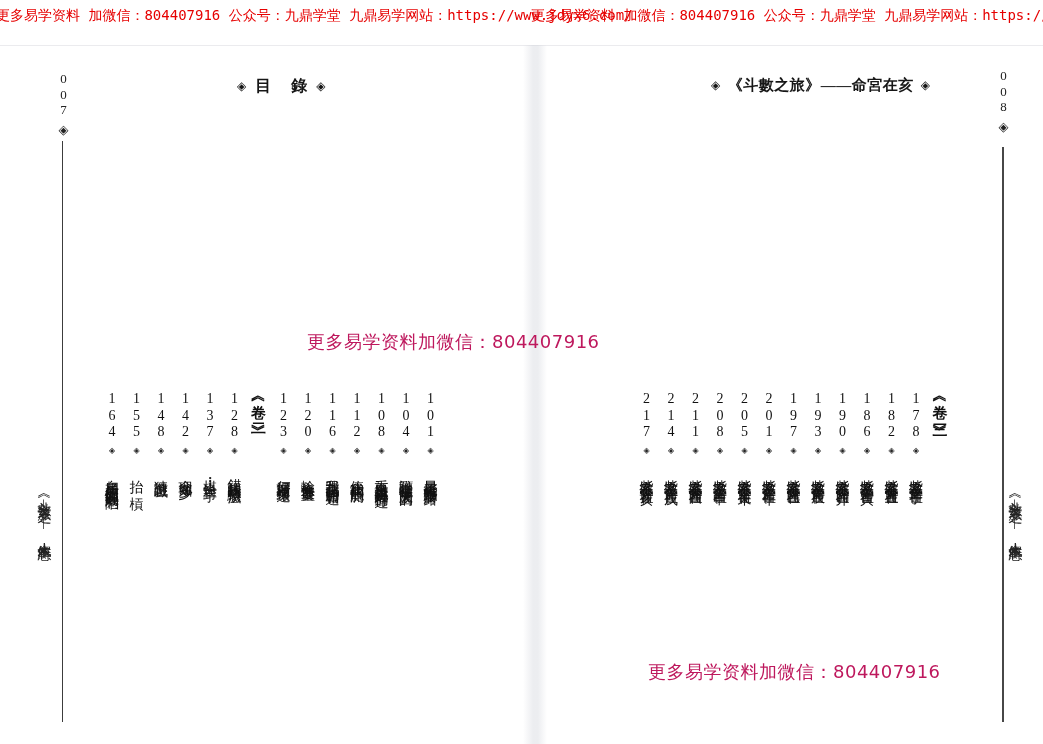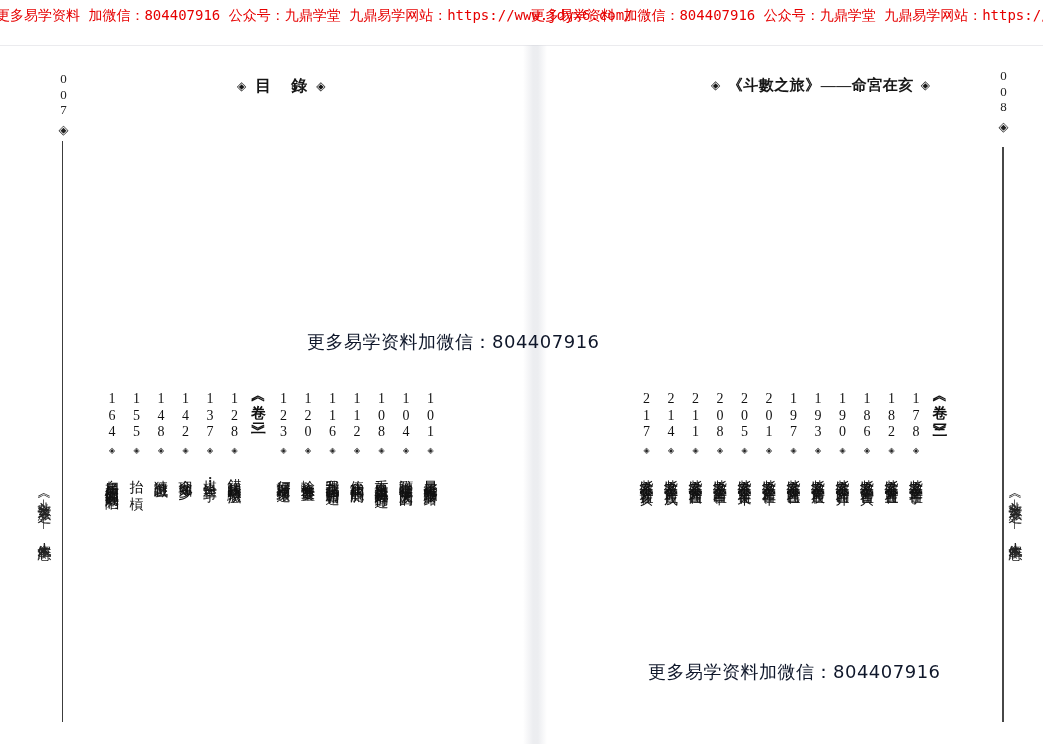--- a/index.html
+++ b/index.html
@@ -45,21 +45,21 @@
     letter-spacing:2px;color:#161616;white-space:nowrap;
   }
   .page-header .orn{font-family:"DejaVu Sans",sans-serif;font-size:12px;font-weight:normal;position:relative;top:-1px;}
   .page-header .orn.lead{margin-right:7px;}
   .page-header .orn.tail{margin-left:7px;}
   .header-left{left:237px;text-align:center;}
   .header-right{left:711px;letter-spacing:.5px;font-size:15px;}
   
   .wm{
     position:absolute;font-family:"DejaVu Sans","Liberation Sans",sans-serif;
-    font-size:18px;color:#0f172a;letter-spacing:.5px;white-space:nowrap;
+    font-size:18px;color:#be185d;letter-spacing:.5px;white-space:nowrap;
   }
   .wm-left{left:307px;top:330px;}
   .wm-right{left:648px;top:660px;}
   
   .toc{
     position:absolute;top:391px;height:274px;
     writing-mode:vertical-rl;text-orientation:upright;
     line-height:24.5px;color:#111;
   }
   .toc-left{right:601px;}

